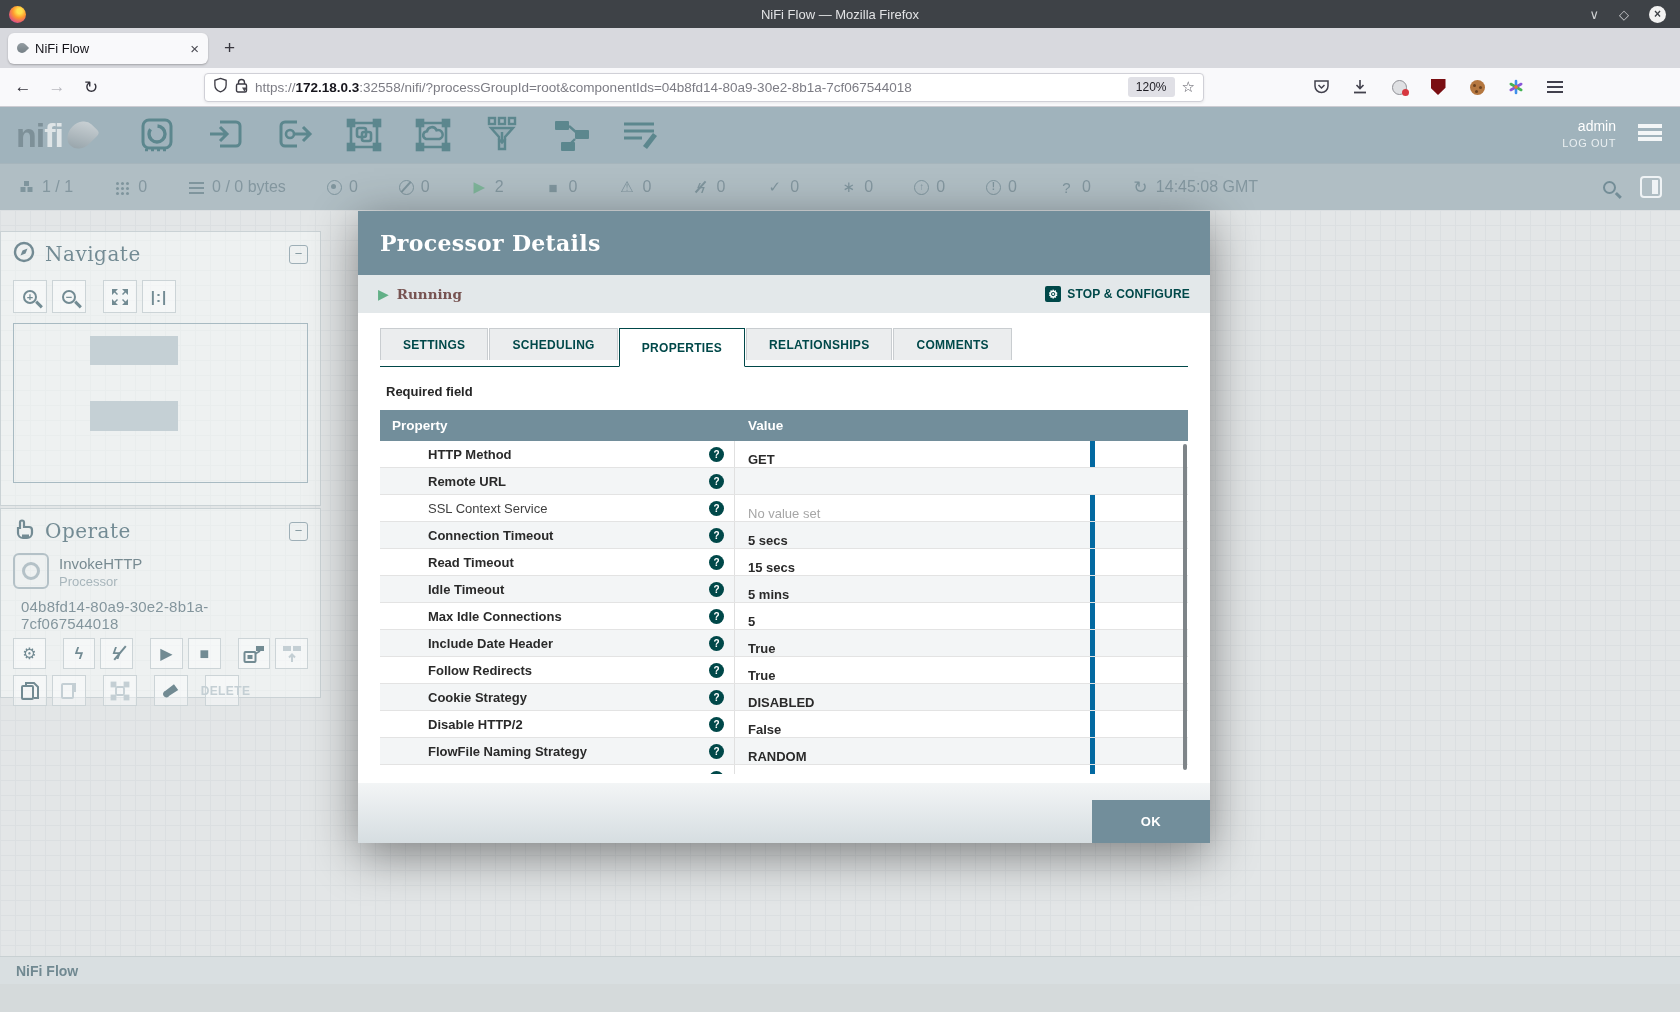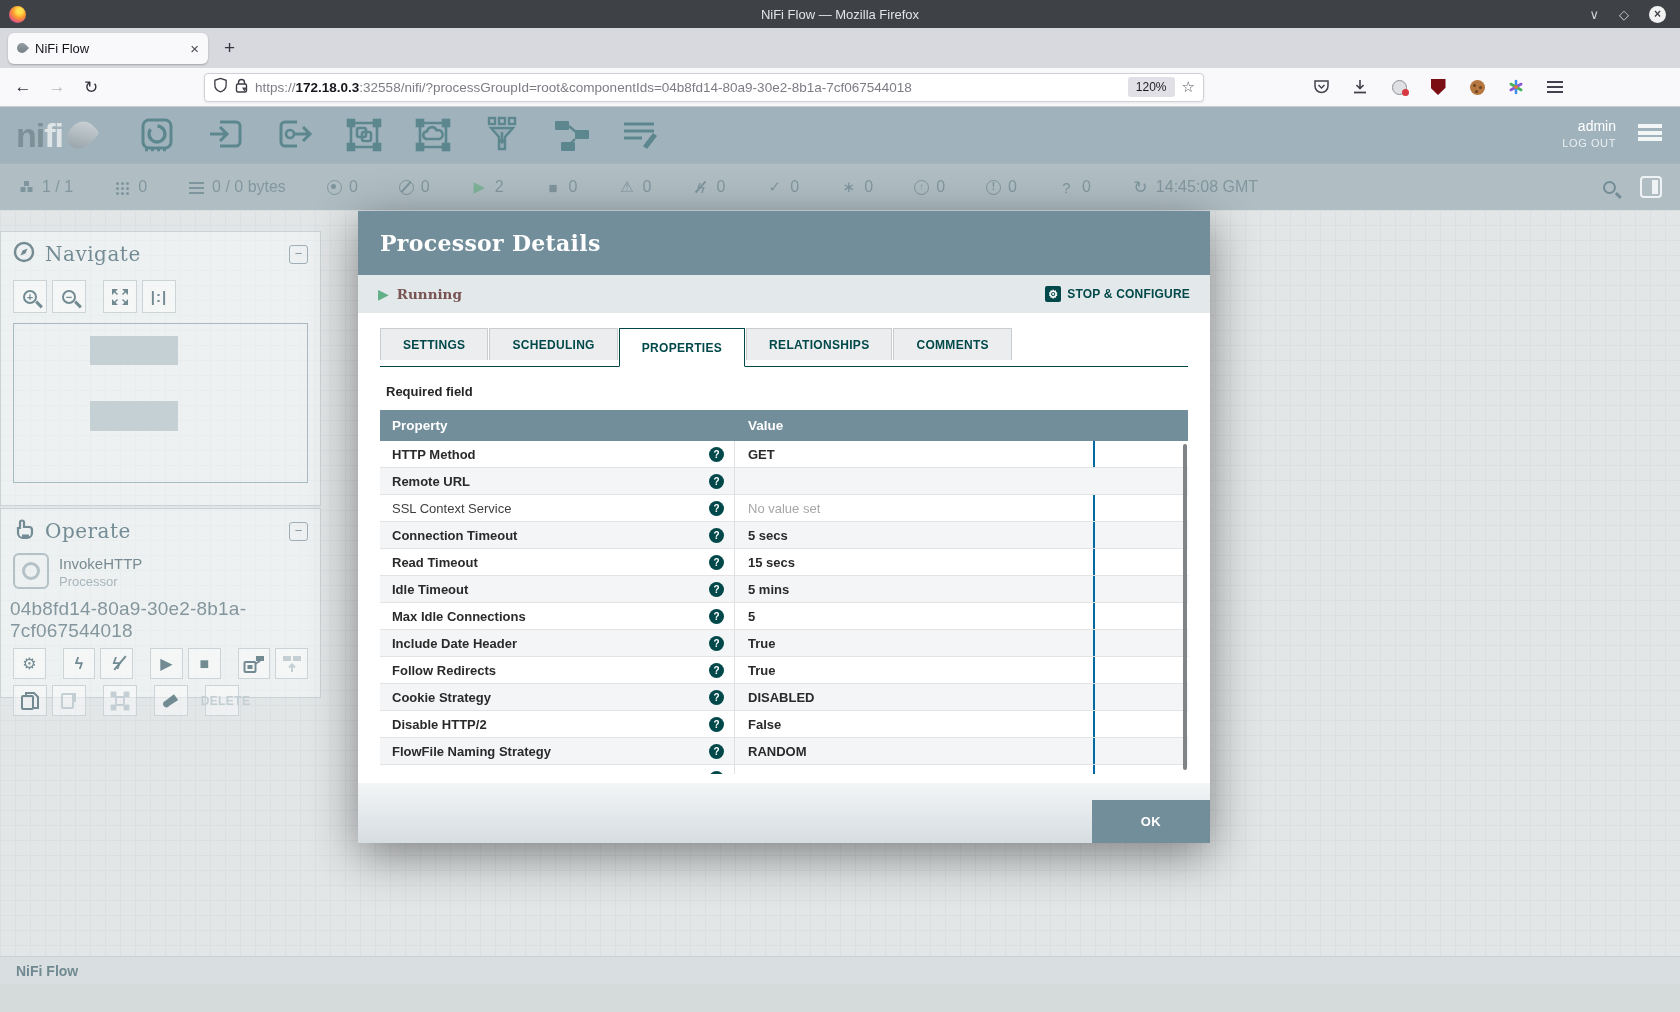--- a/index.html
+++ b/index.html
@@ -107,21 +107,21 @@
   .one-one { font-size:15px; font-weight:bold; letter-spacing:1px; }
   .minimap { margin:6px 12px 12px; height:160px; border:1.5px solid #7e98a4; position:relative; }
   .mini-node { position:absolute; background:#a9bac1; }
 
   .op-card { padding:2px 12px 0; }
   .op-row1 { display:flex; align-items:center; gap:10px; }
   .proc-stamp { width:36px; height:36px; border:2.5px solid #8fa3ac; border-radius:6px; display:flex; align-items:center; justify-content:center; }
   .proc-stamp .ring { width:18px; height:18px; border:3.5px solid #8fa3ac; border-radius:50%; }
   .op-name { font-size:15px; color:#35515c; line-height:21px; }
   .op-type { font-size:13px; color:#7d929b; }
-  .op-id { font-size:19px; color:#47626d; padding:9px 9px 6px; letter-spacing:.2px; }
+  .op-id { font-size:15px; color:#47626d; padding:9px 20px 6px; letter-spacing:.2px; }
   .op-btnrow { display:flex; gap:5px; padding:0 12px 6px; }
   .op-btnrow .sq-btn { width:34px; height:31px; }
   .del-btn { width:100px; display:flex; gap:7px; align-items:center; justify-content:center;
     font-size:12px; font-weight:bold; letter-spacing:.4px; }
   .glyph16 { font-size:16px; }
   .bolt-slash { position:relative; }
   .bolt-slash::after { content:""; position:absolute; left:-2px; top:7px; width:18px; height:2px; background:#2e525f; transform:rotate(-50deg); }
 
   .nf-footer { height:28px; background:#c6d0d3; border-top:1px solid #aebabd; display:flex; align-items:center;
     padding-left:16px; font-weight:bold; font-size:14px; color:#2c4f5c; }
@@ -143,25 +143,25 @@
     background:#ebedee; border:1px solid #c9cdd0; border-bottom:none; margin-right:1px;
     font-size:12px; font-weight:bold; letter-spacing:.3px; color:#004849; }
   .tab.active { background:#fff; border:1px solid #004849; border-bottom:1px solid #fff; margin-bottom:-1px; height:39px; }
   .req-note { margin:17px 6px 11px; font-weight:bold; font-size:13px; color:#262626; }
   .ptable { position:relative; height:364px; overflow:hidden; }
   .thead { height:31px; background:#728E9B; display:flex; align-items:center; color:#fff; font-weight:bold; font-size:13.5px; }
   .thead .c1 { width:355px; padding-left:12px; } .thead .c2 { flex:1; padding-left:13px; }
   .prow { display:flex; height:27px; border-bottom:1px solid #e3e3e3; background:#fff; font-size:13px; }
   .rows .prow:nth-child(even) { background:#f3f5f6; }
   .pcell { width:355px; display:flex; align-items:center; padding:0 10px 0 12px; border-right:1px solid #e0e0e0; }
-  .pname { font-weight:bold; color:#2a2a2a; }
+  .pname { font-weight:bold; color:#2a2a2a;margin-left:36px; }
   .pname.optional { font-weight:normal; color:#3f3f3f; }
   .qmark { margin-left:auto; width:15px; height:15px; border-radius:50%; background:#004849; color:#fff;
     font-size:10px; font-weight:bold; display:flex; align-items:center; justify-content:center; flex:0 0 auto; }
-  .vcell { width:360px; display:flex; align-items:center; padding-left:13px; border-right:2px solid #0369a1;
+  .vcell { width:360px; display:flex; align-items:flex-end; padding-left:13px; border-right:5px solid #0369a1;
     font-weight:bold; color:#2a2a2a; }
   .vcell .unset { font-weight:normal; color:#a6a6a6; }
   .ecell { flex:1; }
   .vscroll { position:absolute; right:1px; top:34px; width:4px; height:326px; background:#7e8488; border-radius:2px; }
   .dlg-footband { position:absolute; left:0; right:0; bottom:0; height:60px;
     background:linear-gradient(rgba(173,188,195,0.15), rgba(173,188,195,0.5)); }
   .ok-btn { position:absolute; right:0; bottom:0; width:118px; height:43px; background:#728E9B; color:#fff;
     font-weight:bold; font-size:13px; letter-spacing:.5px; display:flex; align-items:center; justify-content:center; }
 </style>
 </head>

